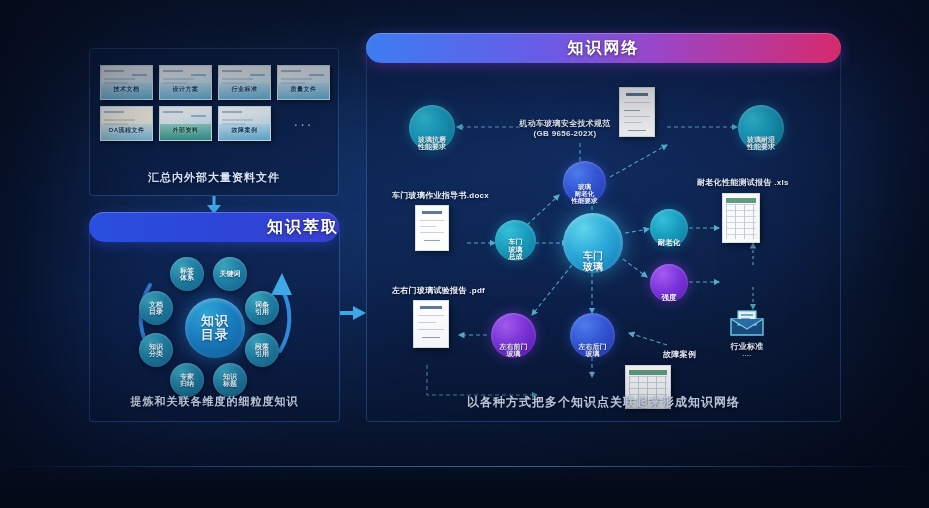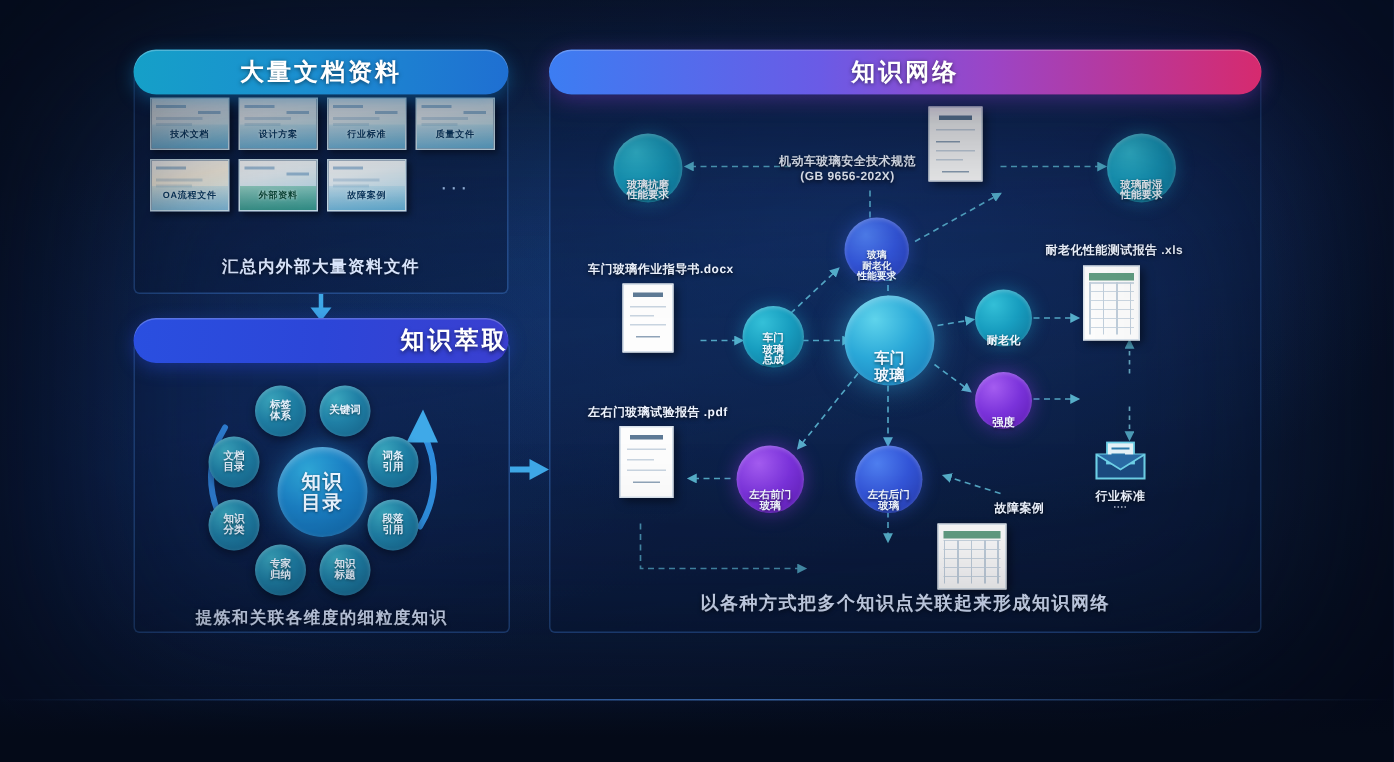--- a/index.html
+++ b/index.html
@@ -72,21 +72,21 @@
     background: linear-gradient(90deg, #3c7df2 0%, #6a5be6 38%, #9b45c6 62%, #d62a6e 100%);
     box-shadow: 0 3px 14px rgba(120,60,190,0.45), inset 0 1px 0 rgba(255,255,255,0.22);
   }
 
   .panel-caption {
     position: absolute; width: 100%; text-align: center;
     color: #dce8ff; font-size: 11px; font-weight: bold; letter-spacing: 1px;
     text-shadow: 0 1px 3px rgba(0,0,0,0.6);
   }
   #caption-docs { bottom: 10px; margin-top: 29px; }
-  #caption-extract { bottom: 2px; }
+  #caption-extract { bottom: 12px; }
   #caption-network { bottom: 10px; font-size: 12px; }
 
   
   .thumb-grid {
     position: absolute; left: 10px; top: 16px; width: 230px;
     display: flex; flex-wrap: wrap; gap: 6px 6px;
   }
   .thumb {
     width: 53px; height: 35px; position: relative;
     background: linear-gradient(170deg, #ffffff 0%, #eef6fb 30%, #bfe0ee 70%, #8fc9e2 100%);
@@ -136,21 +136,21 @@
     background: radial-gradient(circle at 34% 26%, #2fa7d8 0%, #1a7fc4 45%, #0f5f9e 100%);
     box-shadow: inset 0 2px 5px rgba(255,255,255,0.30), 0 0 16px rgba(40,150,220,0.45);
   }
   .arc { position:absolute; pointer-events:none; }
 
   
   #flow-arrow { position:absolute; left:340px; top:305px; width:26px; height:16px; }
   #down-arrow { position:absolute; left:202px; top:196px; width:24px; height:18px; }
 
   
-  .net { position:absolute; left:0; top:0; width:475px; height:374px; }
+  .net { position:absolute; left:0; top:16px; width:475px; height:374px; }
   .node {
     position:absolute; border-radius:50%;
     display:flex; align-items:flex-end; justify-content:center;
     text-align:center; color:#f2f8ff; font-weight:bold;
     line-height:1.08; text-shadow:0 1px 2px rgba(0,0,0,0.55);
   }
   .node.teal {
     background: radial-gradient(circle at 33% 27%, #34c0d8 0%, #189ec0 45%, #0d7296 100%);
     box-shadow: inset 0 1px 3px rgba(255,255,255,0.28), 0 0 12px rgba(30,170,210,0.40);
   }
@@ -186,23 +186,20 @@
   }
   .net-label.center { text-align:center; }
   .folder-icon { position:absolute; }
   svg.edges { position:absolute; left:0; top:0; width:475px; height:374px; pointer-events:none; }
 </style>
 </head>
 <body>
 
 <div class="stage">
 
-  <div class="pill" id="pill-docs">
-    <span>大量文档资料</span>
-  </div>
   <div class="panel" id="panel-left-docs">
     <div class="thumb-grid">
 
       <div class="thumb">
         <div class="bar b1"></div>
           <div class="bar b2"></div>
           <div class="bar b3"></div>
           <div class="bar b4"></div>
         <div class="wave"></div>
         <div class="thumb-label">技术文档</div>

